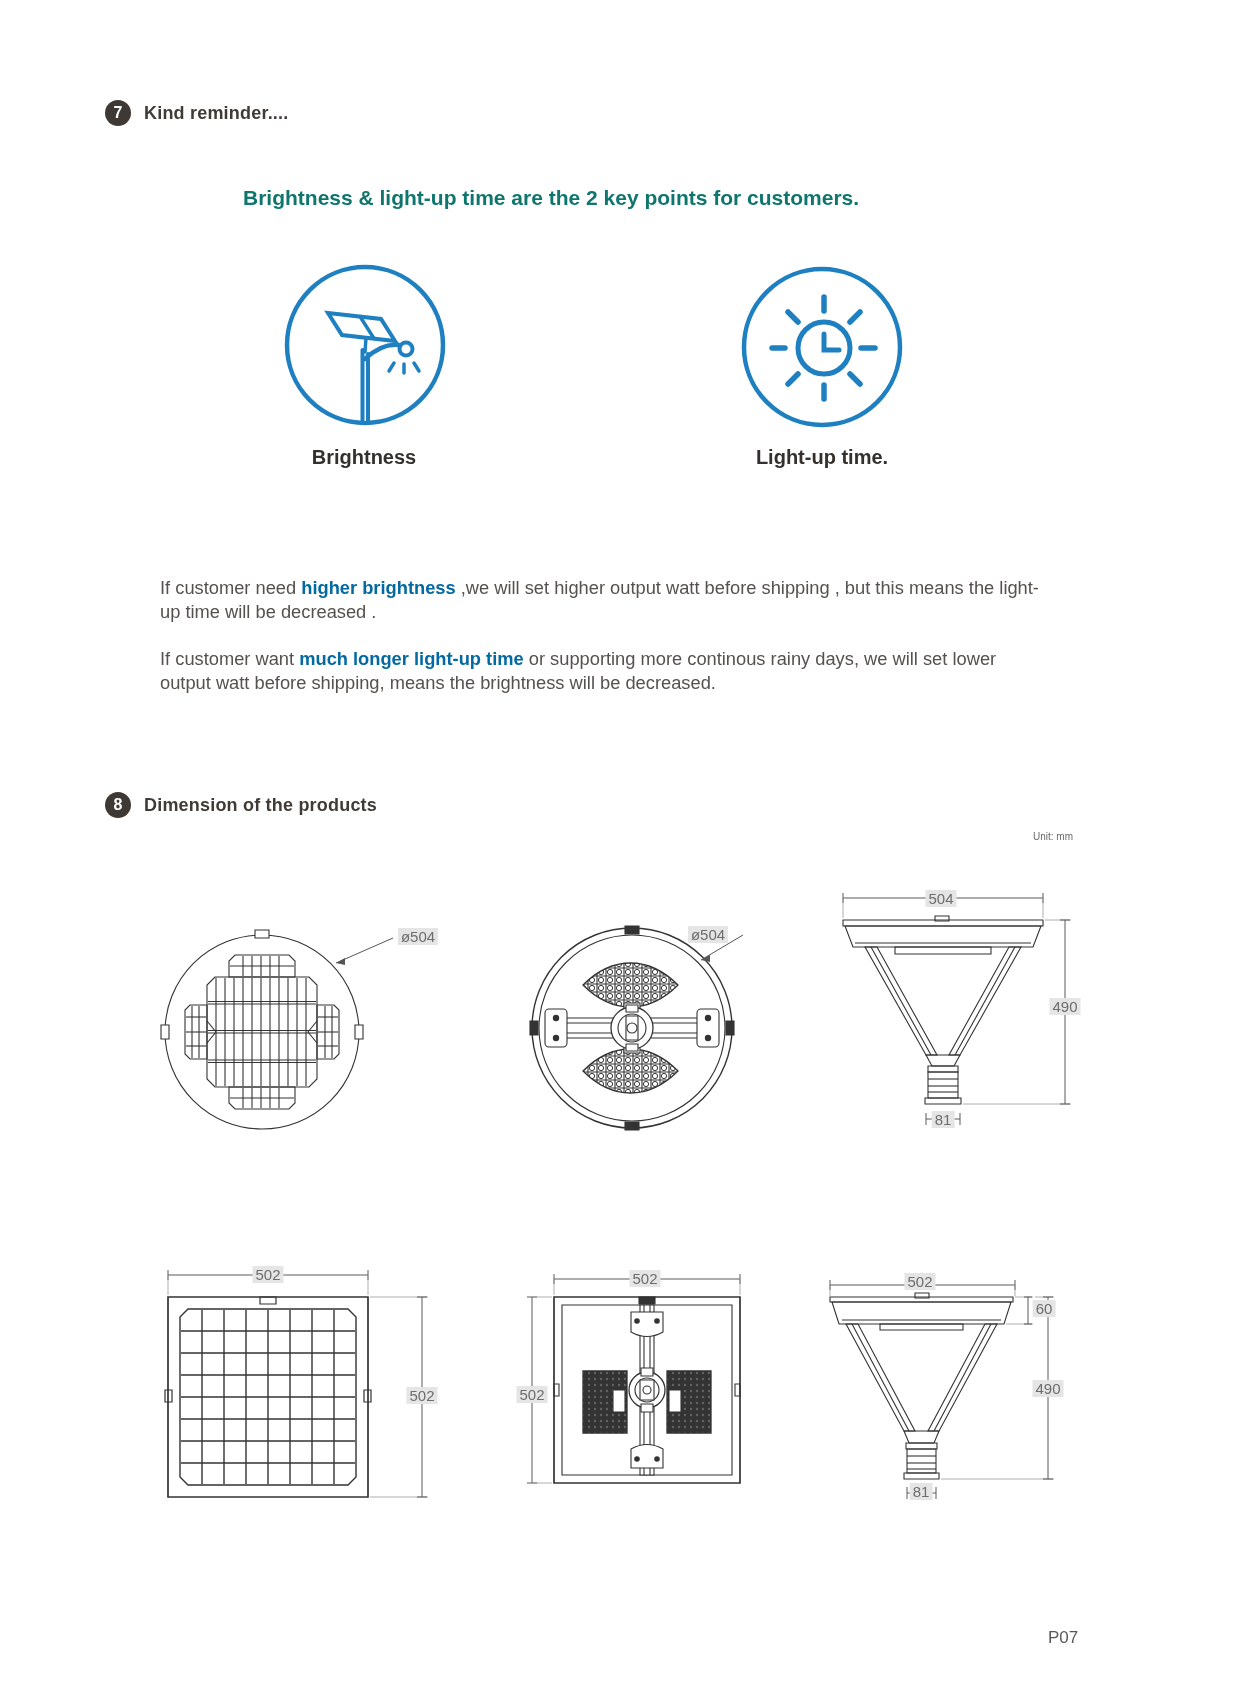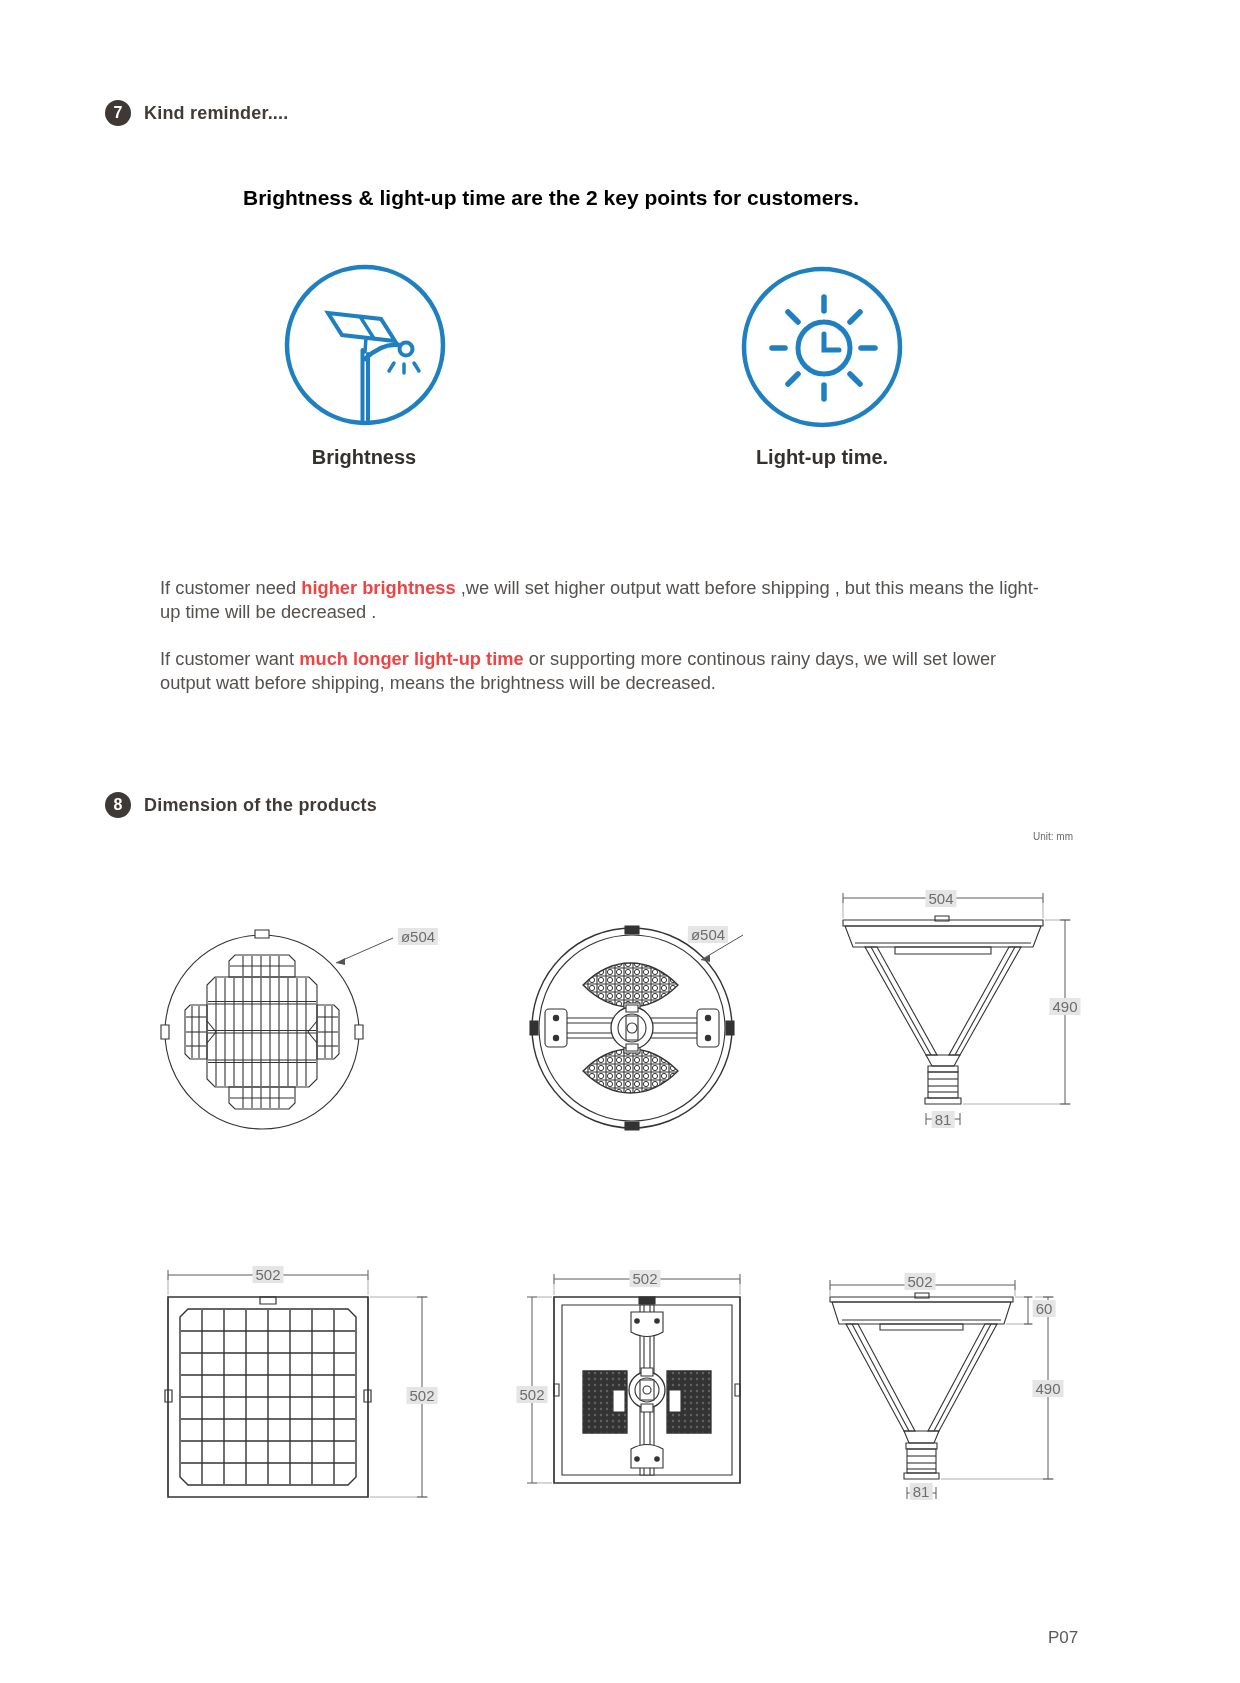--- a/index.html
+++ b/index.html
@@ -4,24 +4,24 @@
 <style>
   html,body{margin:0;padding:0;background:#ffffff;}
   .page{position:relative;width:1240px;height:1683px;background:#fff;margin:0 auto;
         font-family:"Liberation Sans", sans-serif;overflow:hidden;}
   .abs{position:absolute;}
   .sec-head{display:flex;align-items:center;gap:13px;}
   .numcircle{width:26px;height:26px;border-radius:50%;background:#3e3935;color:#fff;
              font-weight:bold;font-size:16px;display:flex;align-items:center;justify-content:center;
              font-family:"Liberation Sans",sans-serif;}
   .sec-title{font-size:18px;font-weight:bold;color:#403b37;letter-spacing:0.2px;}
-  .statement{font-size:21px;font-weight:bold;color:#000000;}
+  .statement{font-size:21px;font-weight:bold;color:#0f766e;}
   .icon-label{font-size:20px;font-weight:bold;color:#34302d;text-align:right;transform:translateX(-50%);}
   .body-text{font-size:18.3px;line-height:23.5px;color:#55514e;}
-  .body-text b{color:#ef4444;}
+  .body-text b{color:#0369a1;}
   .dim{font-size:15px;color:#6d6d6d;background:#e5e5e5;padding:0 3px;transform:translateX(-50%);
        white-space:nowrap;line-height:17px;}
   .unit{font-size:10px;color:#6a6a6a;}
   .pageno{font-size:17px;color:#5a5a5a;}
   svg{display:block;}
   .draw line, .draw path, .draw rect, .draw circle, .draw polygon, .draw polyline
       {vector-effect:non-scaling-stroke;}
 </style>
 </head>
 <body>

